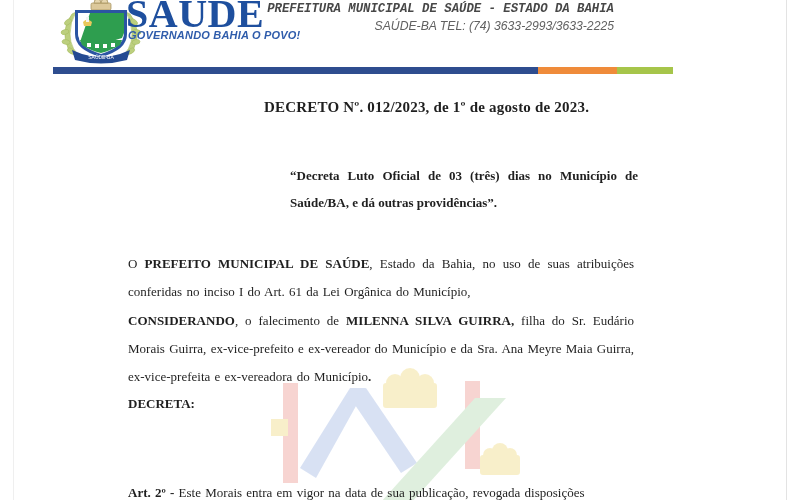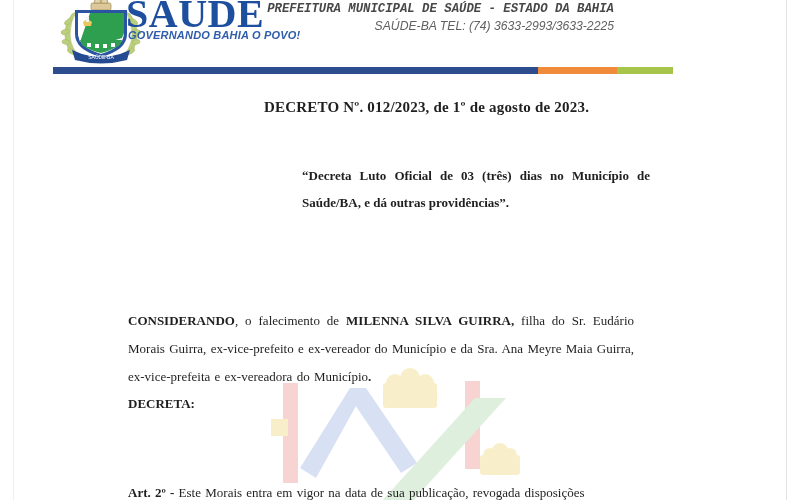--- a/index.html
+++ b/index.html
@@ -26,21 +26,21 @@
   #bar-blue{width:485px;background:#2e4d8f;}
   #bar-orange{width:79px;background:#ef8b3a;}
   #bar-green{width:56px;background:#a6c54a;}
 
   
   #watermark{position:absolute;left:225px;top:363px;width:340px;height:140px;opacity:.55;}
 
   
   #doc-title{position:absolute;left:264px;top:99px;font-weight:bold;font-size:15px;letter-spacing:.2px;font-family:Liberation Serif, serif;}
   #epigraph{position:absolute;left:290px;top:162px;width:348px;font-weight:bold;font-size:13px;
-            line-height:27px;text-align:justify;margin-left:12px;}
+            line-height:27px;text-align:justify;}
   .para{position:absolute;left:128px;width:506px;font-size:13px;line-height:28px;
         text-align:justify;word-spacing:1px;}
   .para .b{font-weight:bold;}
   #p-preamble{top:250px;}
   #p-considerando{top:307px;}
   #p-decreta{top:390px;text-align:left;}
   #p-art1{top:422px;}
   #p-art2{top:479px;text-align:left;white-space:nowrap;}
 </style>
 </head>
@@ -119,20 +119,21 @@
       <circle cx="265" cy="92" r="7"></circle>
         <circle cx="275" cy="88" r="8"></circle>
         <circle cx="285" cy="92" r="7"></circle>
     </g>
   </svg>
 
   <div id="doc-title">DECRETO Nº. 012/2023, de 1º de agosto de 2023.</div>
 
   <div id="epigraph">“Decreta Luto Oficial de 03 (três) dias no Município de Saúde/BA, e dá outras providências”.</div>
 
+  <div class="para" id="p-preamble"><span>O </span><span class="b">PREFEITO MUNICIPAL DE SAÚDE</span><span>, Estado da Bahia, no uso de suas atribuições conferidas no inciso I do Art. 61 da Lei Orgânica do Município,</span></div>
 
   <div class="para" id="p-considerando"><span class="b">CONSIDERANDO</span><span>, o falecimento de </span><span class="b">MILENNA SILVA GUIRRA,</span><span> filha do Sr. Eudário Morais Guirra, ex-vice-prefeito e ex-vereador do Município e da Sra. Ana Meyre Maia Guirra, ex-vice-prefeita e ex-vereadora do Município</span><span class="b">.</span></div>
 
   <div class="para" id="p-decreta"><span class="b">DECRETA:</span></div>
 
 
   <div class="para" id="p-art2"><span class="b">Art. 2º - </span><span>Este Morais entra em vigor na data de sua publicação, revogada disposições</span></div>
 </div>
 
 </body></html>

